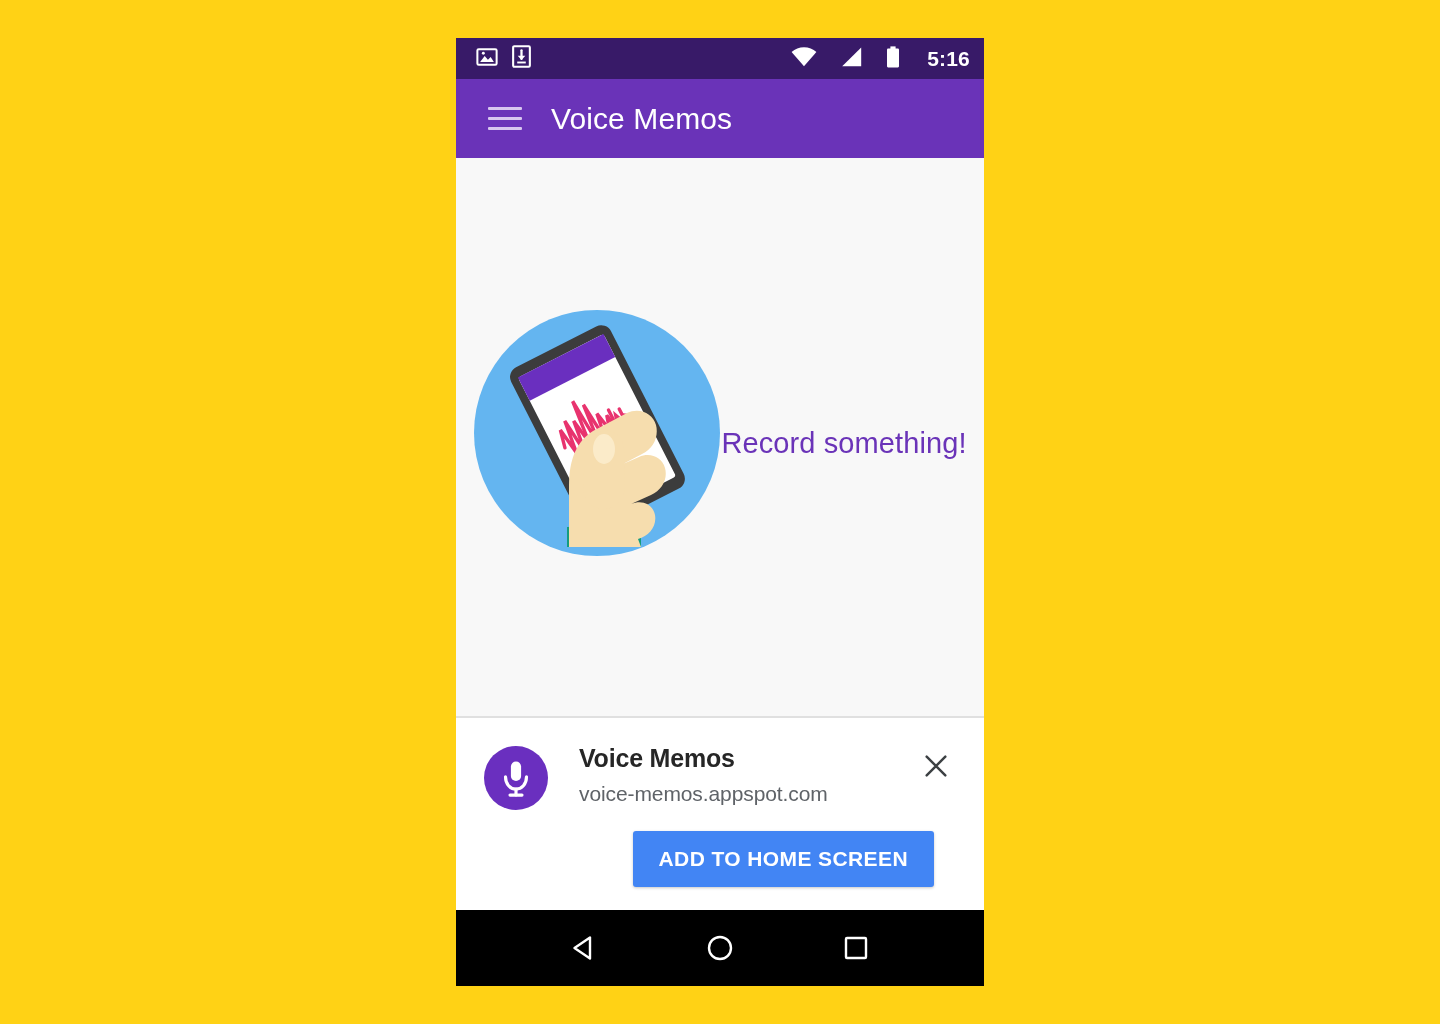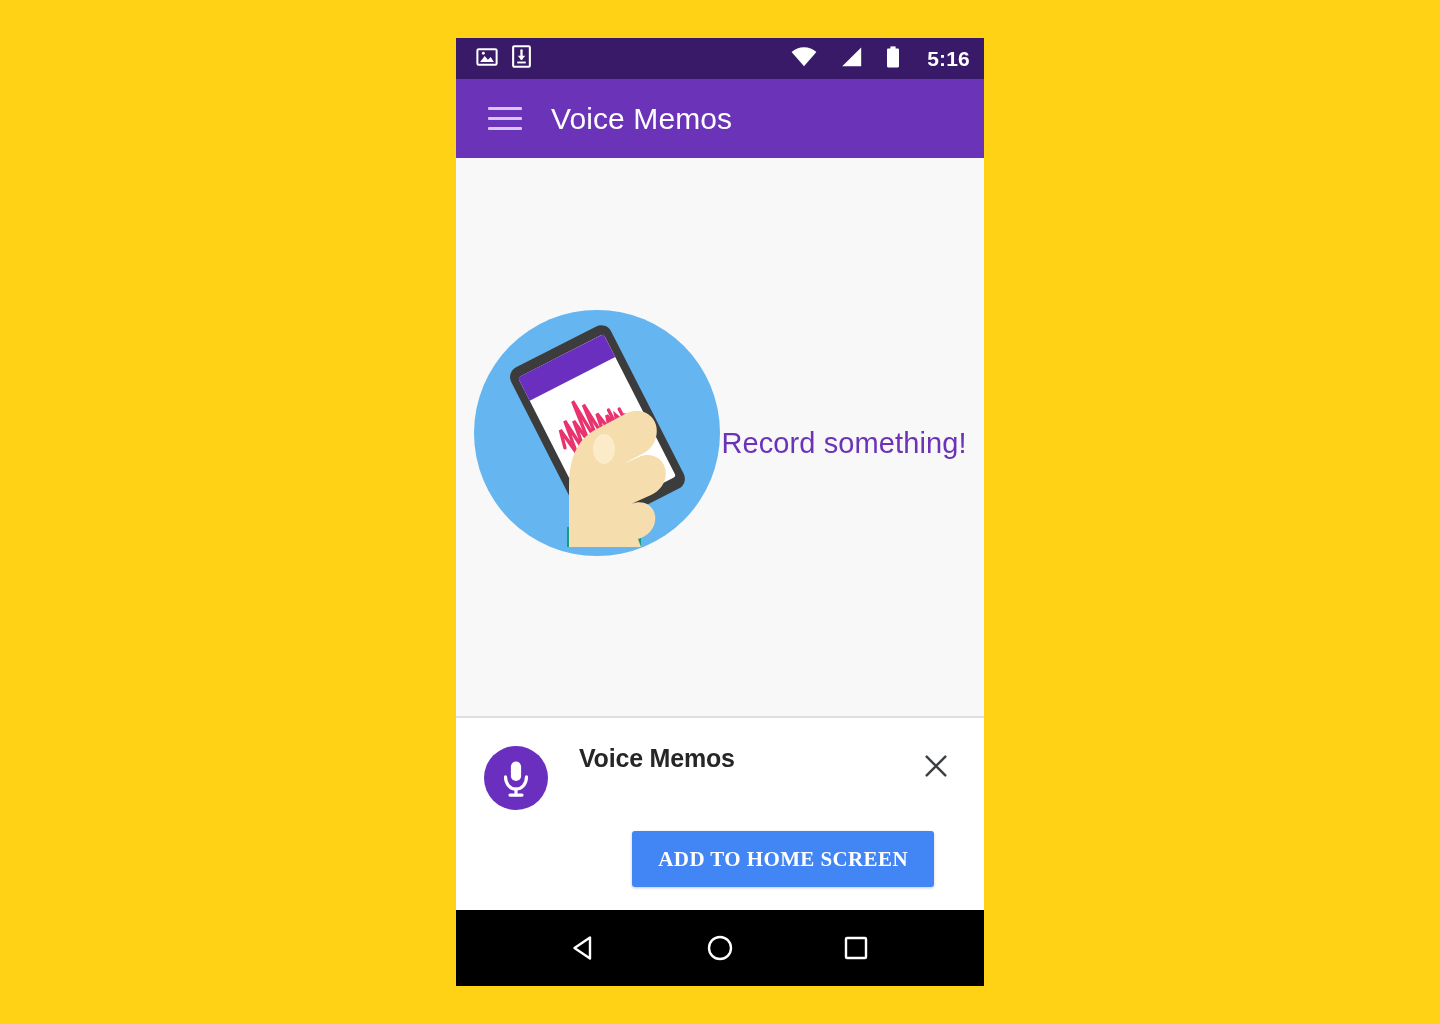--- a/index.html
+++ b/index.html
@@ -161,21 +161,21 @@
     padding-right: 24px;
     margin-top: 21px;
   }
   #install-button {
     background: #4285F4;
     color: #ffffff;
     border: none;
     border-radius: 3px;
     height: 56px;
     padding: 0 26px;
-    font-family: Liberation Serif, serif;
+    font-family: Liberation Sans, sans-serif;
     font-size: 21px;
     font-weight: 700;
     letter-spacing: 0.4px;
     cursor: pointer;
     box-shadow: 0 1px 3px rgba(0,0,0,0.22);
   }
 
   
   #nav-bar {
     height: 76px;
@@ -309,20 +309,21 @@
         <svg width="36" height="40" viewBox="0 0 24 26">
           <rect x="8.6" y="2" width="6.8" height="13" rx="3.4" fill="#ffffff"></rect>
           <path d="M5 12.2 C5 17.2 8.2 20.4 12 20.4 C15.8 20.4 19 17.2 19 12.2" fill="none" stroke="#ffffff" stroke-width="2.1" stroke-linecap="round"></path>
           <path d="M12 20.4 L12 24.2" stroke="#ffffff" stroke-width="2.1" stroke-linecap="round"></path>
           <path d="M8 24.4 L16 24.4" stroke="#ffffff" stroke-width="2.1" stroke-linecap="round"></path>
         </svg>
       </div>
 
       <div id="banner-text">
         <div id="banner-title">Voice Memos</div>
+        <div id="banner-url">voice-memos.appspot.com</div>
       </div>
 
       <div id="close-button">
         <svg width="28" height="28" viewBox="0 0 24 24">
           <path d="M4 4 L20 20 M20 4 L4 20" stroke="#3C4043" stroke-width="2.1" stroke-linecap="round"></path>
         </svg>
       </div>
     </div>
 
     <div id="banner-actions">

